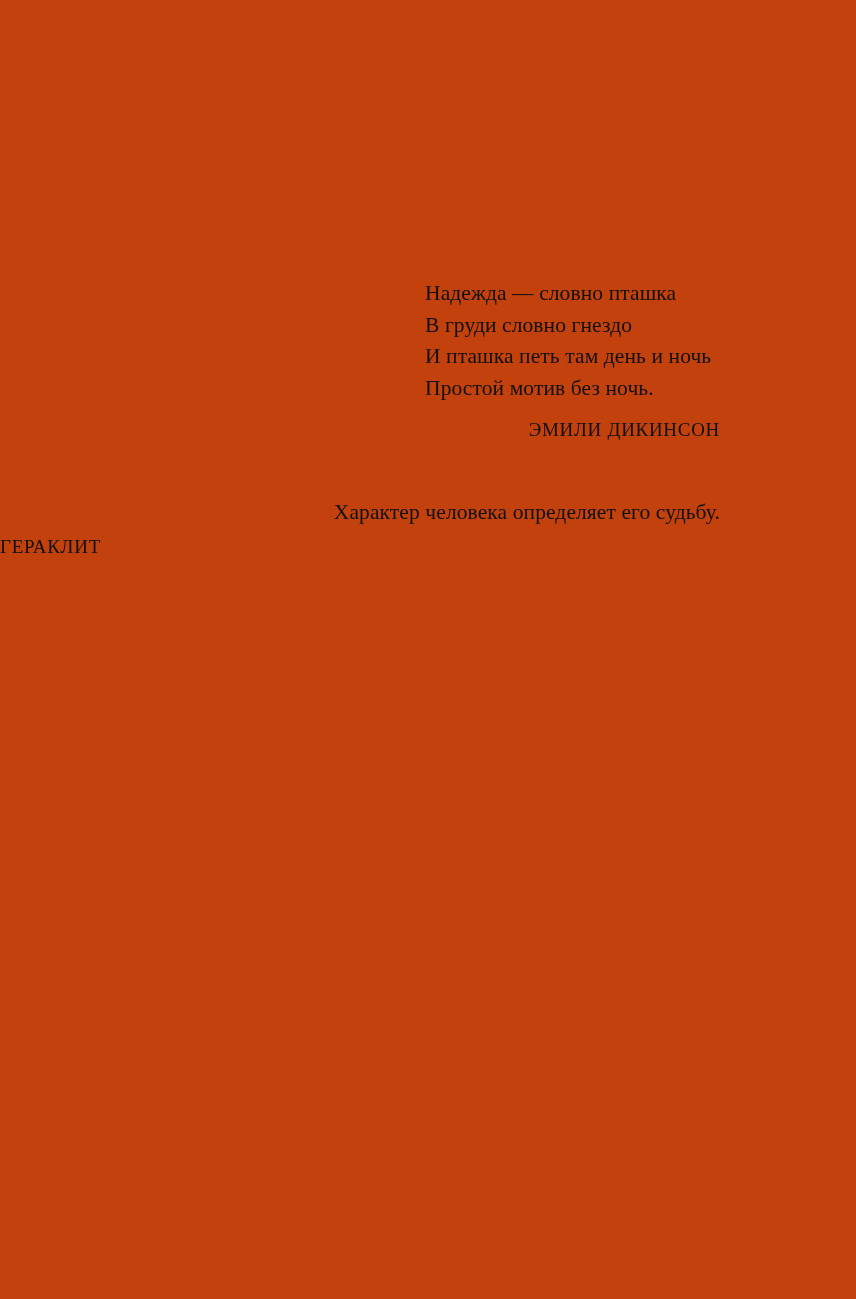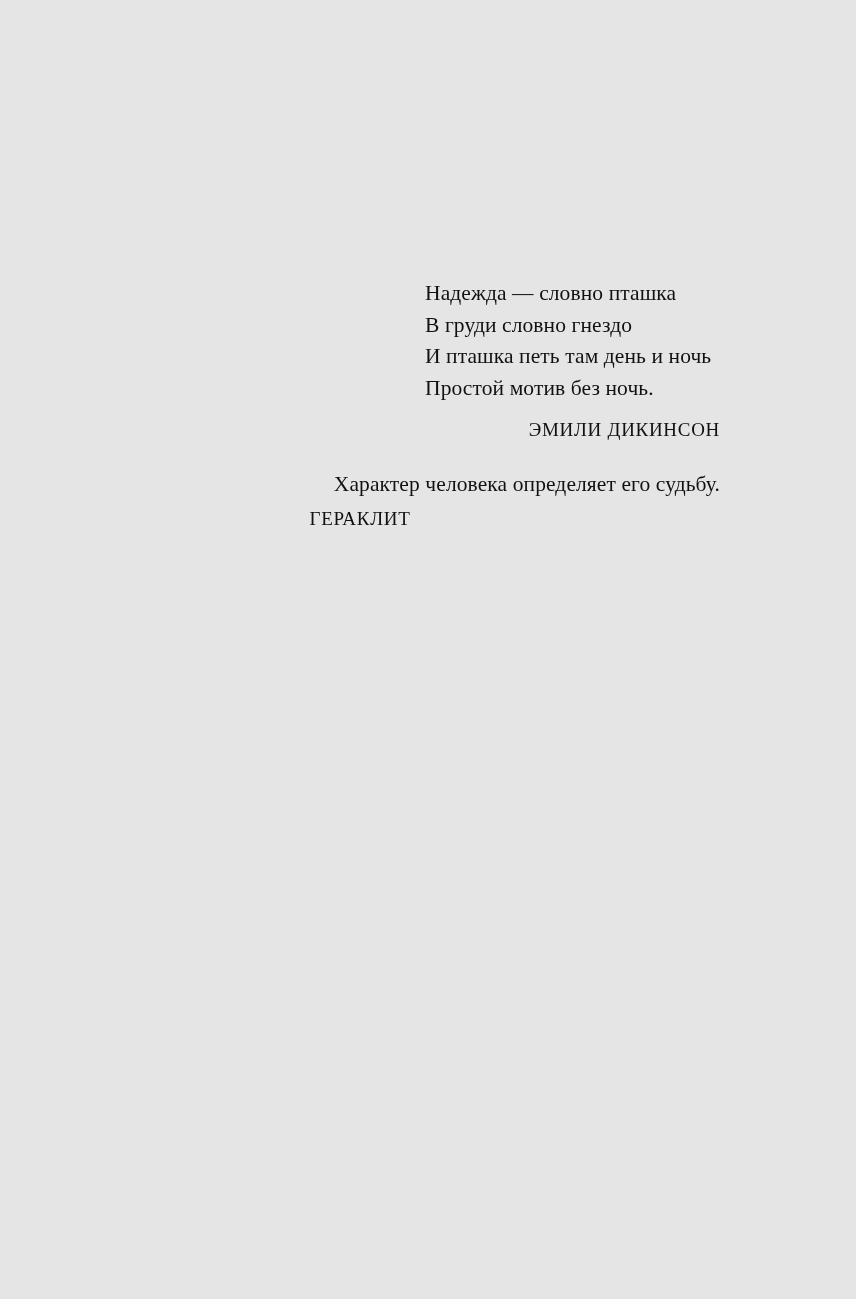--- a/index.html
+++ b/index.html
@@ -11,21 +11,21 @@
     width: 856px;
     height: 1299px;
     position: relative;
     font-family: "Liberation Serif", "DejaVu Serif", serif;
     color: #111111;
     overflow: hidden;
   }
   .page {
     position: absolute;
     inset: 0;
-    background: #e5e5e5;
+    background: #c2410c;
   }
   .content {
     position: absolute;
     left: 0;
     top: 0;
     width: 856px;
   }
   
   .epigraph-poem {
     position: absolute;
@@ -48,32 +48,32 @@
     text-align: right;
     font-size: 19px;
     letter-spacing: 0.7px;
     margin-top: 15px;
     color: #111111;
   }
   
   .epigraph-quote {
     position: absolute;
     left: 0;
-    top: 469px;
+    top: 497px;
     width: 720px;
   }
   .quote-line {
     text-align: right;
     font-size: 21.5px;
     line-height: 31.6px;
     letter-spacing: 0.1px;
     color: #111111;
   }
   .quote-attribution {
-    text-align: center;
+    text-align: left;
     font-size: 19px;
     letter-spacing: 0.7px;
     margin-top: 7px;
     color: #111111;
   }
 </style>
 </head>
 <body>
 
 <div class="page">

